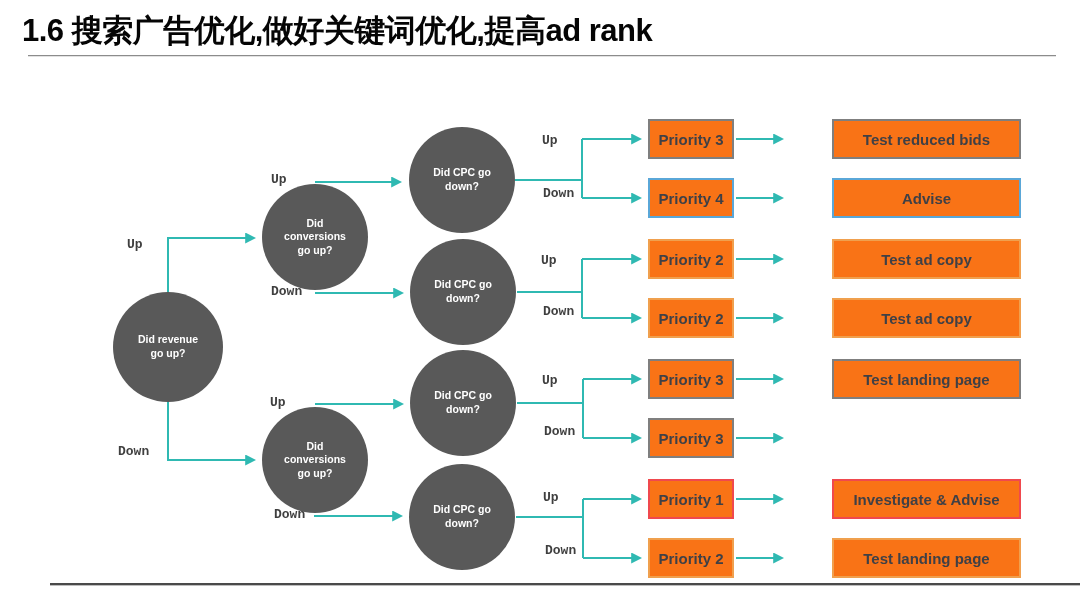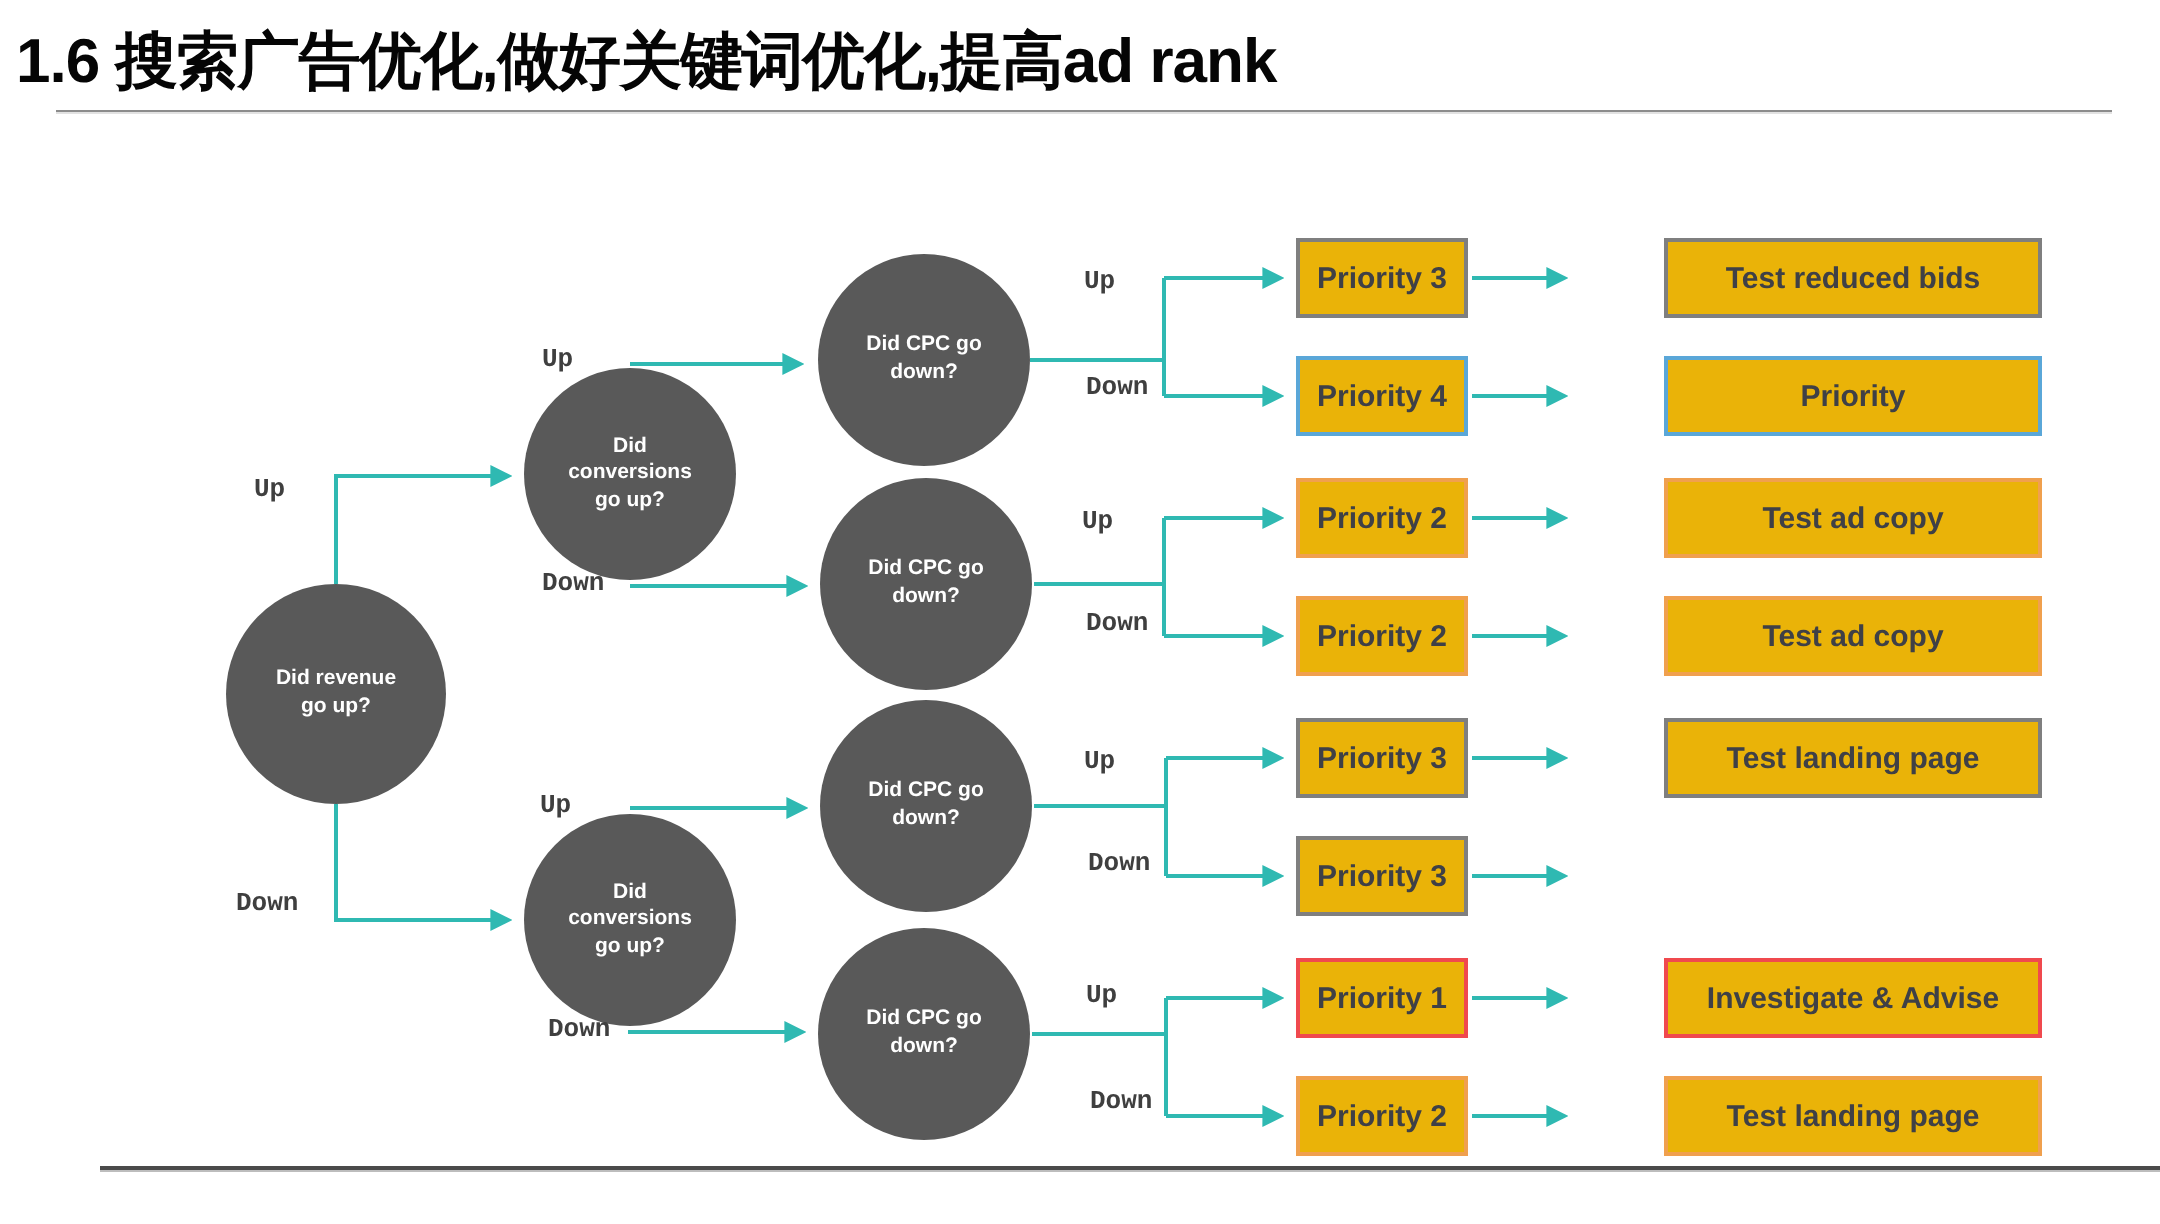--- a/index.html
+++ b/index.html
@@ -8,21 +8,21 @@
   body { font-family: "Liberation Sans", sans-serif; }
   .slide {
     position: relative;
     width: 1080px;
     height: 612px;
     background: #ffffff;
     overflow: hidden;
   }
   .title {
     position: absolute;
-    left: 8px;
+    left: 22px;
     top: 10px;
     font-size: 31px;
     font-weight: 700;
     color: #050505;
     letter-spacing: -0.5px;
     white-space: nowrap;
   }
   .title-rule {
     position: absolute;
     left: 28px;
@@ -64,21 +64,21 @@
     font-size: 10.5px;
     font-weight: 700;
     line-height: 1.3;
     white-space: pre-line;
   }
   .node.big { width: 110px; height: 110px; }
   .node.small { width: 106px; height: 106px; }
   .pbox, .abox {
     position: absolute;
     height: 40px;
-    background: #eab308;
+    background: #f97316;
     border: 2px solid #7F7F7F;
     display: flex;
     align-items: center;
     justify-content: center;
     font-size: 15px;
     font-weight: 600;
     color: #3F4046;
     text-align: center;
     white-space: nowrap;
   }
@@ -185,21 +185,21 @@
   <div class="pbox" style="top: 119px; border-color: rgb(127, 127, 127); color: rgb(63, 64, 70);">Priority 3</div>
   <div class="pbox" style="top: 178px; border-color: rgb(90, 167, 216); color: rgb(63, 64, 70);">Priority 4</div>
   <div class="pbox" style="top: 239px; border-color: rgb(240, 160, 78); color: rgb(63, 64, 70);">Priority 2</div>
   <div class="pbox" style="top: 298px; border-color: rgb(240, 160, 78); color: rgb(63, 64, 70);">Priority 2</div>
   <div class="pbox" style="top: 359px; border-color: rgb(127, 127, 127); color: rgb(63, 64, 70);">Priority 3</div>
   <div class="pbox" style="top: 418px; border-color: rgb(127, 127, 127); color: rgb(63, 64, 70);">Priority 3</div>
   <div class="pbox" style="top: 479px; border-color: rgb(240, 73, 78); color: rgb(63, 64, 70);">Priority 1</div>
   <div class="pbox" style="top: 538px; border-color: rgb(240, 160, 78); color: rgb(63, 64, 70);">Priority 2</div>
 
   <div class="abox" style="top: 119px; border-color: rgb(127, 127, 127); color: rgb(63, 64, 70);">Test reduced bids</div>
-  <div class="abox" style="top: 178px; border-color: rgb(90, 167, 216); color: rgb(63, 64, 70);">Priority</div>
+  <div class="abox" style="top: 178px; border-color: rgb(90, 167, 216); color: rgb(63, 64, 70);">Advise</div>
   <div class="abox" style="top: 239px; border-color: rgb(240, 160, 78); color: rgb(63, 64, 70);">Test ad copy</div>
   <div class="abox" style="top: 298px; border-color: rgb(240, 160, 78); color: rgb(63, 64, 70);">Test ad copy</div>
   <div class="abox" style="top: 359px; border-color: rgb(127, 127, 127); color: rgb(63, 64, 70);">Test landing page</div>
   <div class="abox" style="top: 479px; border-color: rgb(240, 73, 78); color: rgb(63, 64, 70);">Investigate &amp; Advise</div>
   <div class="abox" style="top: 538px; border-color: rgb(240, 160, 78); color: rgb(63, 64, 70);">Test landing page</div>
 
   <div class="bottom-rule"></div>
 </div>
 
 </body></html>

